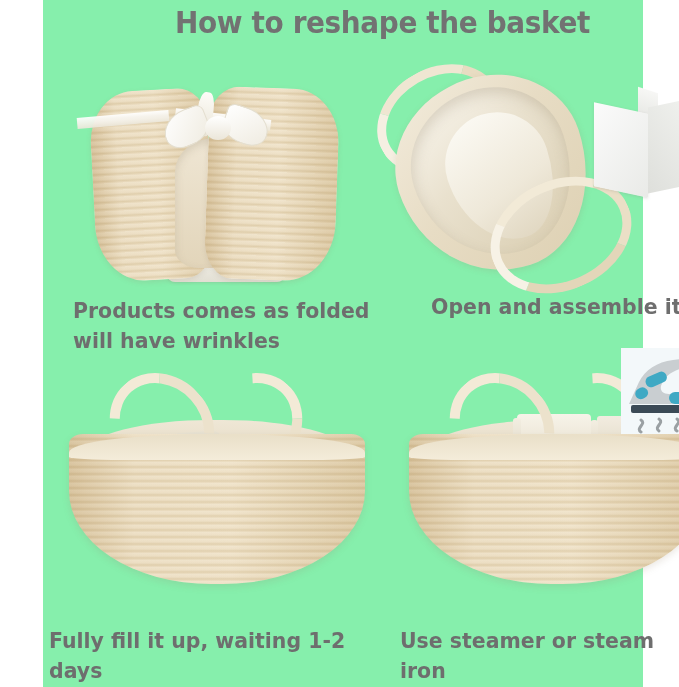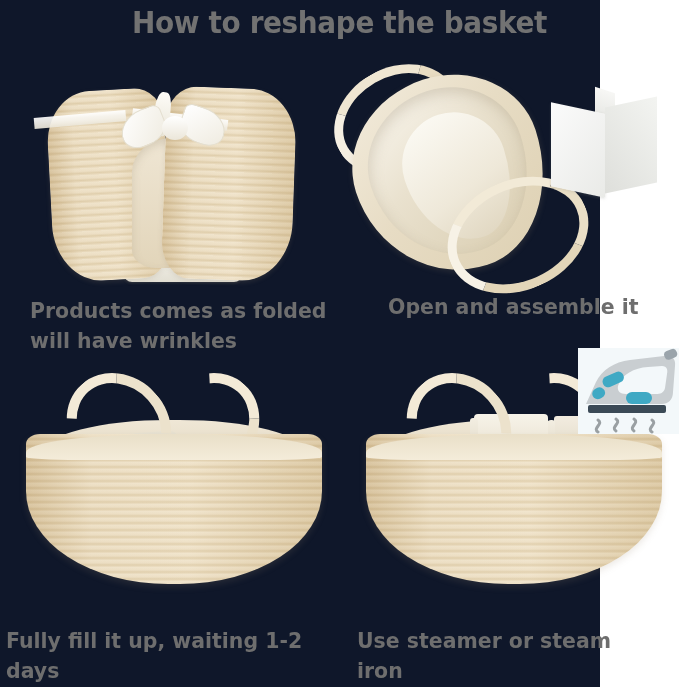--- a/index.html
+++ b/index.html
@@ -13,21 +13,22 @@
     height: 687px;
     overflow: hidden;
     font-family: "Liberation Sans", "DejaVu Sans", sans-serif;
     color: #6e6e6e;
     position: relative;
   }
   .page {
     position: relative;
     width: 600px;
     height: 687px;
-    background: #0f172a;
+    background: #86efac;
+    margin-left: 43px;
   }
 
   
   .title {
     position: absolute;
     top: 4px;
     left: 0;
     width: 679px;
     text-align: center;
     font-size: 31px;

